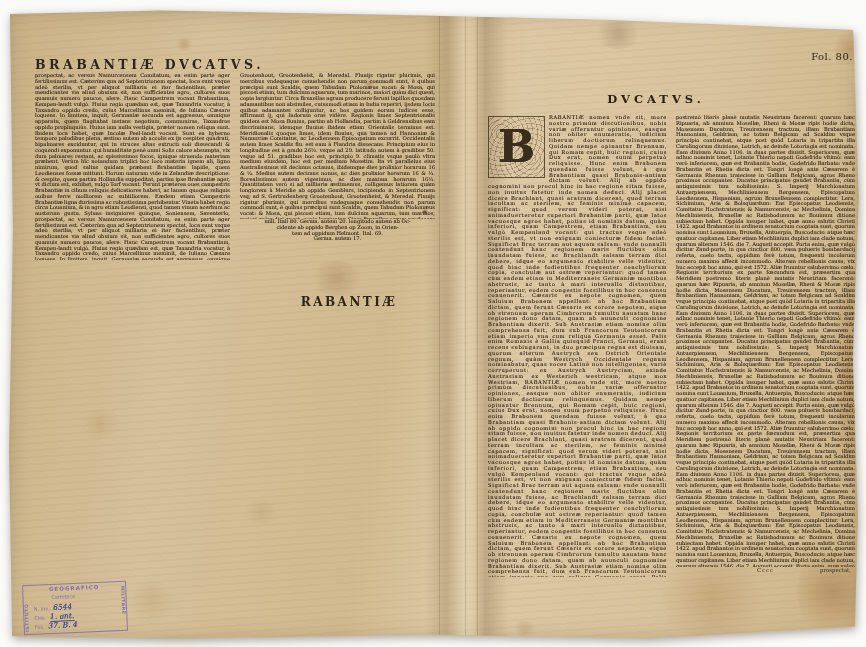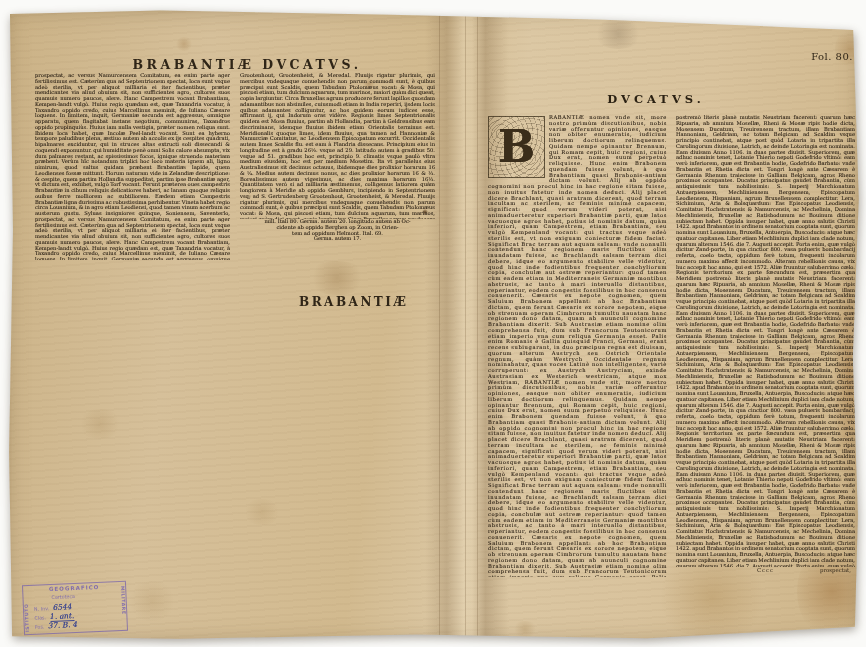--- a/index.html
+++ b/index.html
@@ -53,21 +53,21 @@
   
   .ink{color:#33281b;}
   .smalltext{
     font-size:5.2px;line-height:5.75px;text-align:justify;
     word-spacing:-0.4px;letter-spacing:0;overflow:hidden;
     text-shadow:0 0 0.4px rgba(51,40,27,0.55);
   }
 
   
   .lp-header{
-    position:absolute;left:40px;top:48px;width:400px;text-align:center;
+    position:absolute;left:28px;top:48px;width:400px;
     font-size:12.5px;letter-spacing:3.5px;font-weight:bold;color:#2f2517;
   }
   .lp-cols{position:absolute;left:28px;top:64px;width:400px;display:flex;gap:10px;}
   .lp-col{width:195px;height:187px;}
   .lp-col2-main{height:146px;overflow:hidden;}
   .colophon{text-align:center;font-size:5.2px;line-height:5.75px;color:#33281b;text-shadow:0 0 0.4px rgba(51,40,27,0.55);}
   .flandriae{
     position:absolute;left:292px;top:286px;width:100px;text-align:center;
     font-size:12px;letter-spacing:2.5px;font-weight:bold;color:#2f2517;
   }
@@ -164,21 +164,21 @@
           <div class="lp-col2-main smalltext ink">Grootenhout, Grootenheist, &amp; Meredal. Fluuijs rigatur plurimis, qui mercibus vndequaque conuehendis non parum commodi sunt, è quibus præcipui sunt Scaldis, quem Tabudam Ptolomæus vocat: &amp; Mosa, qui piscosi etiam, tum dulcium aquarum, tum marinos, maiori quàm dici queat, copia largiuntur. Circa Bruxellas agrum producere ferunt lapillos quosdam adamantibus non absimiles, cuiusmodi etiam in India reperiri, ijsdem locis quibus adamantes colliguntur, ac hos quidem eorum iudices esse, affirmant ij, qui Indorum oras vidère. Regionis limes Septentrionalis quidem est Mosa fluuius, partim ab Hollandia, partim à Geldrensibus eam discriminans, idemque fluuius ibidem etiam Orientalis terminus est. Meridionalis quoque limes, idem fluuius, qua tamen ad Hannoniæ &amp; Namurciæ Comitatus, ac Leodiensem Episcopatum excurrit. Occidentalis autem limes Scaldis flu. est eam à Flandria dissecans. Principium eius in longitudine est à gradu 26½. vsque ad 29. latitudo autem à gradibus 50. vsque ad 51. gradibus hoc est, principio 9. climatis vsque paulò vltra medium eiusdem, hoc est per medium Mosetim. Ita vt parallelus eius Australissimus sit decimus octauus, ibidemque dies prolixior horarum 16 &amp; ¼. Medius autem decimus nonus, ac dies prolixior horarum 16 &amp; ⅓. Borealissimus autem vigesimus, ac dies maxima horarum 16⅓. Quantitatem verò si ad milliaria æstimemus, colligemus latiorem quàm longiorem à Meridie ab oppido Gemblurs, incipiendo in Septentrionem vsq; ad S. Gertrudenberg  Grootenhout, Grootenheist, &amp; Meredal. Fluuijs rigatur plurimis, qui mercibus vndequaque conuehendis non parum commodi sunt, è quibus præcipui sunt Scaldis, quem Tabudam Ptolomæus vocat: &amp; Mosa, qui piscosi etiam, tum dulcium aquarum, tum marinos, maiori quàm dici queat, copia largiuntur. Circa Bruxellas agrum producere ferunt lapillos quosdam adamantibus non absimiles, cuiusmodi etiam in India reperiri, ijsdem locis quibus adamantes colliguntur, ac hos quidem eorum iudices esse, affirmant ij, qui Indorum oras vidère. Regionis limes Septentrionalis quidem est Mosa fluuius, partim ab Hollandia, partim à Geldrensibus eam discriminans, idemque fluuius ibidem etiam Orientalis terminus est. Meridionalis quoque limes, idem fluuius, qua tamen ad Hannoniæ &amp; Namurciæ Comitatus, ac Leodiensem Episcopatum excurrit. Occidentalis autem limes Scaldis flu. est eam à Flandria dissecans. Principium eius in longitudine est à gradu 26½. vsque ad 29. latitudo autem à gradibus 50. vsque ad 51. gradibus hoc est, principio 9. climatis vsque paulò vltra medium eiusdem, hoc est per medium Mosetim. Ita vt parallelus eius Australissimus sit decimus octauus, ibidemque dies prolixior horarum 16 &amp; ¼. Medius autem decimus nonus, ac dies prolixior horarum 16 &amp; ⅓. Borealissimus autem vigesimus, ac dies maxima horarum 16⅓. Quantitatem verò si ad milliaria æstimemus, colligemus latiorem quàm longiorem à Meridie ab oppido Gemblurs, incipiendo in Septentrionem vsq; ad S. Gertrudenberg</div>
           <div class="colophon">
             <div>mill. Itali 80. Germa. autem 20. longitudo autem ab Oc-</div>
             <div>cidente ab oppido Berghen op Zoom, in Orien-</div>
             <div>tem ad oppidum Helmont. Ital. 69.</div>
             <div>Germa. autem 17.</div>
           </div>
         </div>
       </div>
 
-      <div class="flandriae">BRABANTIÆ</div>
+      <div class="flandriae">RABANTIÆ</div>
 
       <div class="stamp">
         <div class="top">GEOGRAFICO</div>
         <div class="left-v">ISTITUTO</div>
         <div class="right-v">MILITARE</div>
         <div class="row r1">Cartoteca</div>
         <div class="row r2">
           <span>N. Inv.</span><span class="hand">6544</span>
         </div>
         <div class="row r3">

